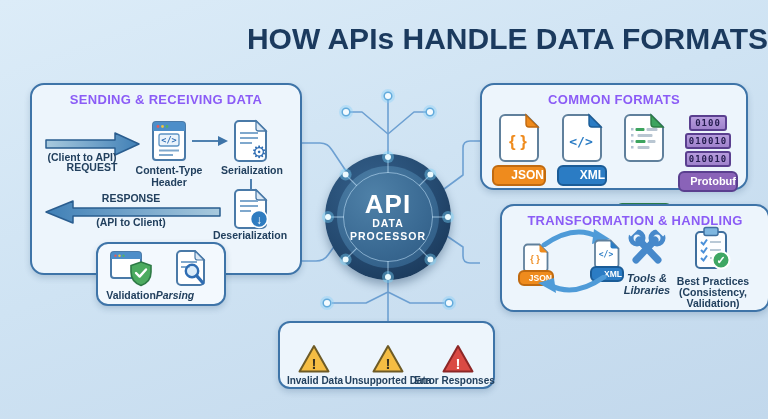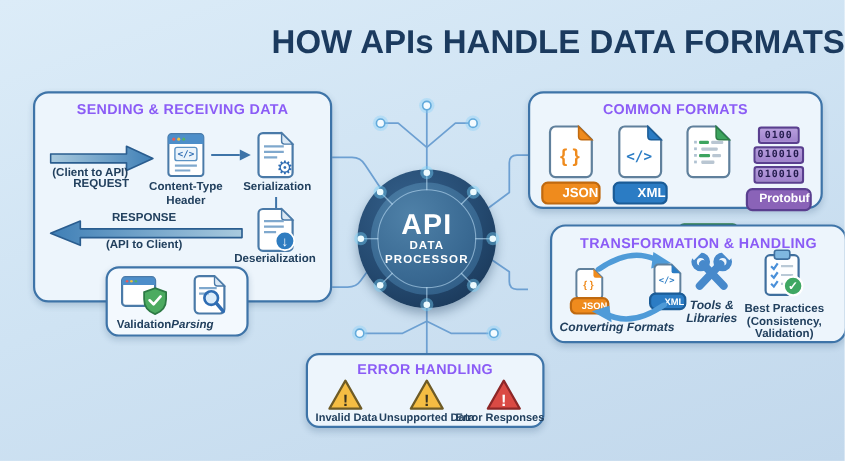--- a/index.html
+++ b/index.html
@@ -319,21 +319,20 @@
           <path d="M17.5 1.5 l8 8 h-6 a2 2 0 0 1-2-2 Z" fill="#2b7cc4"></path>
           <text x="13" y="18" text-anchor="middle" class="svgmono" font-size="8" fill="#2b7cc4">&lt;/&gt;</text>
         </svg>
         <div class="fbadge" style="width:30px;height:12px;font-size:8.5px;line-height:12px;background:#2b7cc4;border-color:#1b5c97;margin-top:-3px;">XML</div>
       </div>
       <svg class="abs" style="left:24px;top:46px;" width="76" height="20">
         <path d="M68 2 Q38 23 14 10" fill="none" stroke="#4f9bd8" stroke-width="5" stroke-linecap="round"></path>
         <polygon points="18,3 2,8 20,18" fill="#4f9bd8"></polygon>
       </svg>
     </div>
-    <div class="lbl med" style="left:4px;top:86px;width:110px;">Converting Formats</div>
 
     <svg class="abs" style="left:123px;top:22px;" width="44" height="44">
       <path d="M14 12 L33 32" stroke="#4789cb" stroke-width="7" stroke-linecap="round" fill="none"></path>
       <circle cx="12" cy="10" r="6" stroke="#4789cb" stroke-width="5" fill="none"></circle>
       <rect x="2" y="-1" width="10" height="7" fill="#edf5fc" transform="rotate(-45 7 2.5)"></rect>
       <path d="M30 12 L11 32" stroke="#4789cb" stroke-width="7" stroke-linecap="round" fill="none"></path>
       <circle cx="32" cy="10" r="6" stroke="#4789cb" stroke-width="5" fill="none"></circle>
       <rect x="32" y="-1" width="10" height="7" fill="#edf5fc" transform="rotate(45 37 2.5)"></rect>
     </svg>
     <div class="lbl med" style="left:112px;top:66px;width:66px;">Tools &amp;</div>
@@ -350,21 +349,20 @@
       <line x1="16" y1="32" x2="25" y2="32" stroke="#b9c9d6" stroke-width="2"></line>
       <circle cx="27" cy="34" r="8.5" fill="#3fa763" stroke="#fff" stroke-width="2"></circle>
       <text x="27" y="38" text-anchor="middle" class="svgtxt" font-size="11" fill="#fff">✓</text>
     </svg>
     <div class="lbl" style="left:164px;top:69px;width:94px;">Best Practices</div>
     <div class="lbl" style="left:164px;top:80px;width:94px;">(Consistency,</div>
     <div class="lbl" style="left:164px;top:91px;width:94px;">Validation)</div>
   </section>
 
   <section class="panel" style="left:278px;top:321px;width:217px;height:68px;border-radius:12px;">
-    <div class="ptitle" style="top:5px;">ERROR HANDLING</div>
 
     <svg class="abs" style="left:17px;top:20px;" width="34" height="31">
       <path d="M17 3 L31.5 28.5 H2.5 Z" fill="#f5bd43" stroke="#6e5b26" stroke-width="2" stroke-linejoin="round"></path>
       <text x="17" y="26" text-anchor="middle" class="svgtxt" font-size="15" fill="#3a3320">!</text>
     </svg>
     <div class="lbl small" style="left:0px;top:52px;width:70px;">Invalid Data</div>
 
     <svg class="abs" style="left:91px;top:20px;" width="34" height="31">
       <path d="M17 3 L31.5 28.5 H2.5 Z" fill="#f5bd43" stroke="#6e5b26" stroke-width="2" stroke-linejoin="round"></path>
       <text x="17" y="26" text-anchor="middle" class="svgtxt" font-size="15" fill="#3a3320">!</text>

